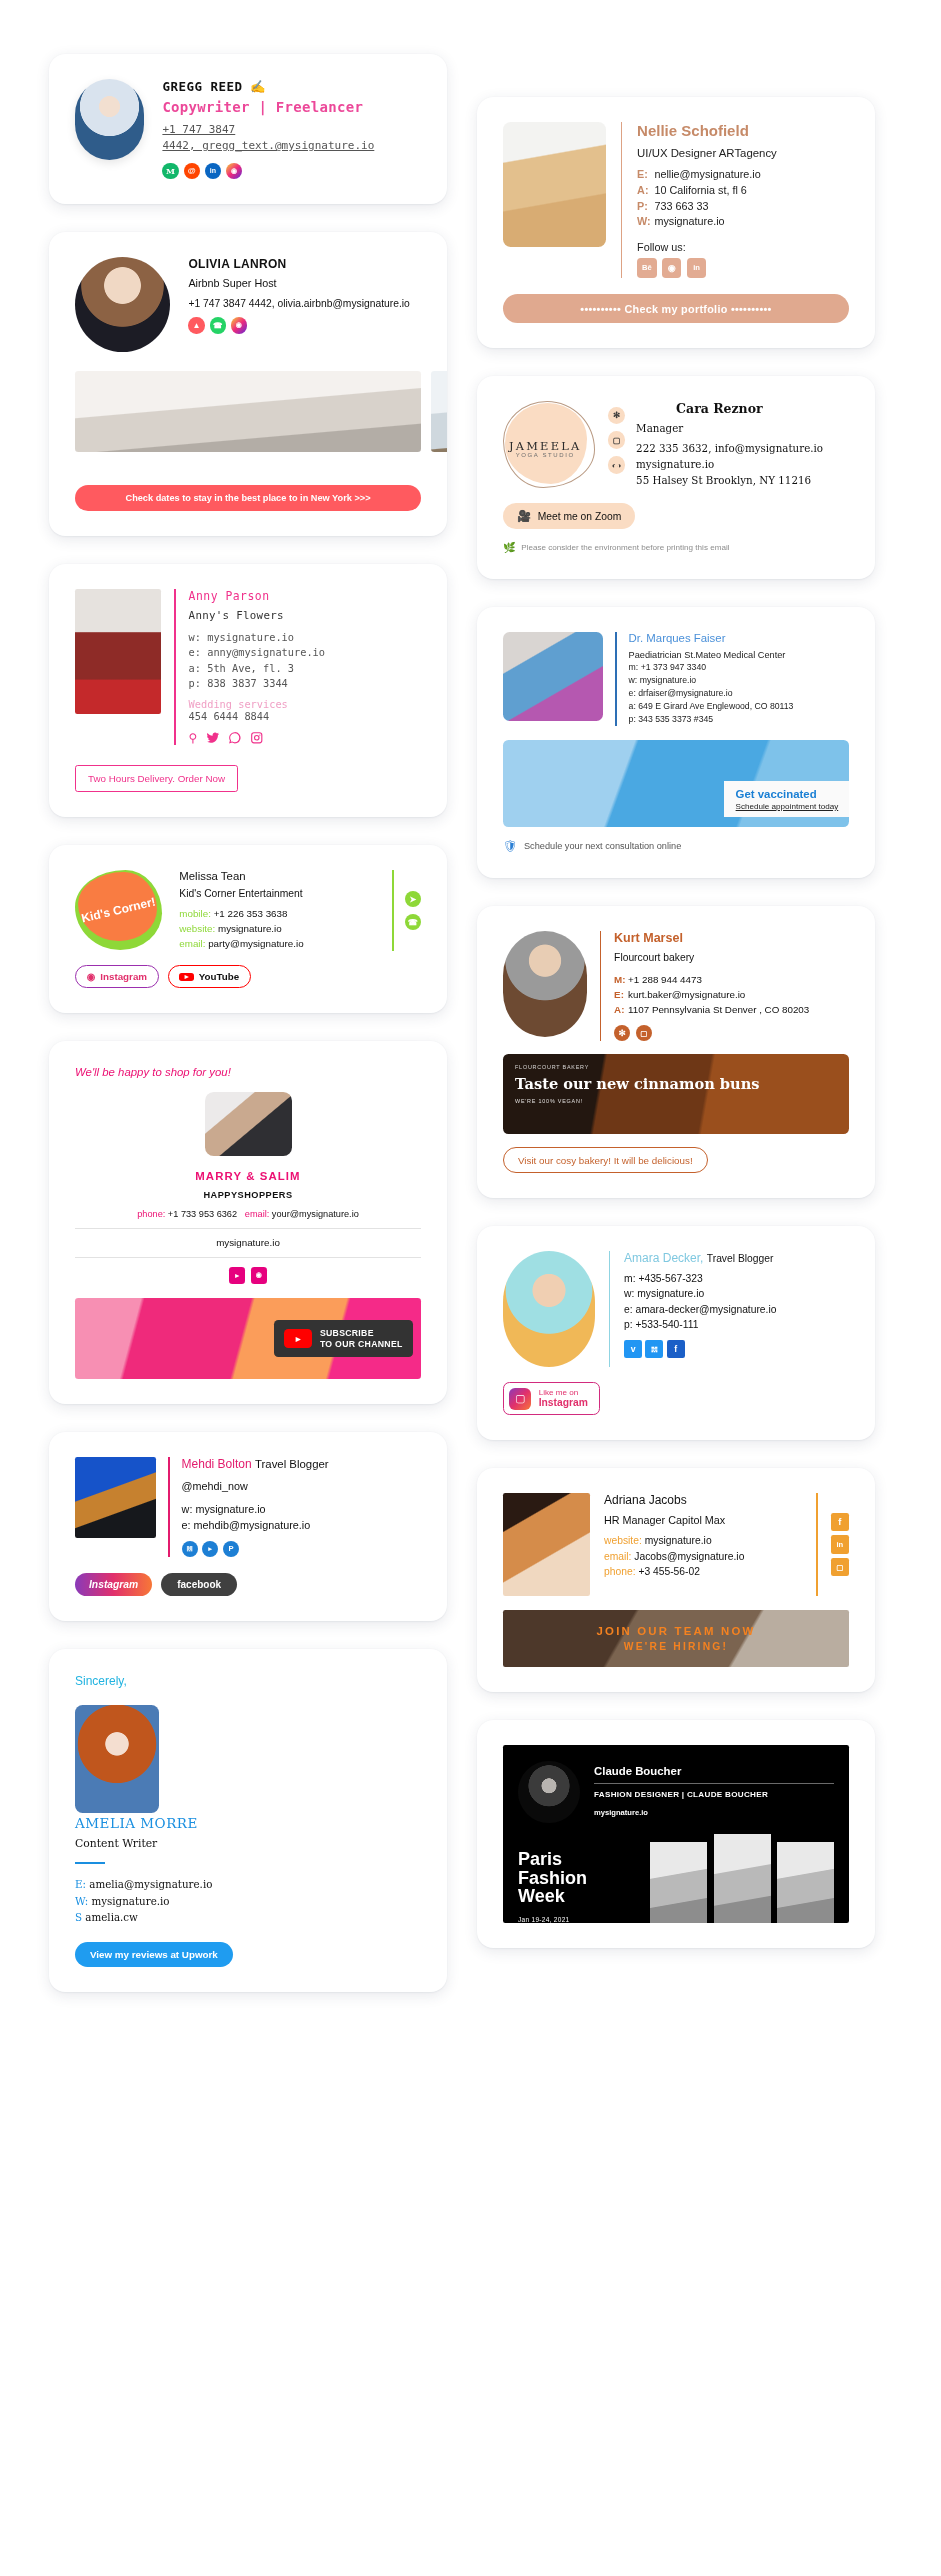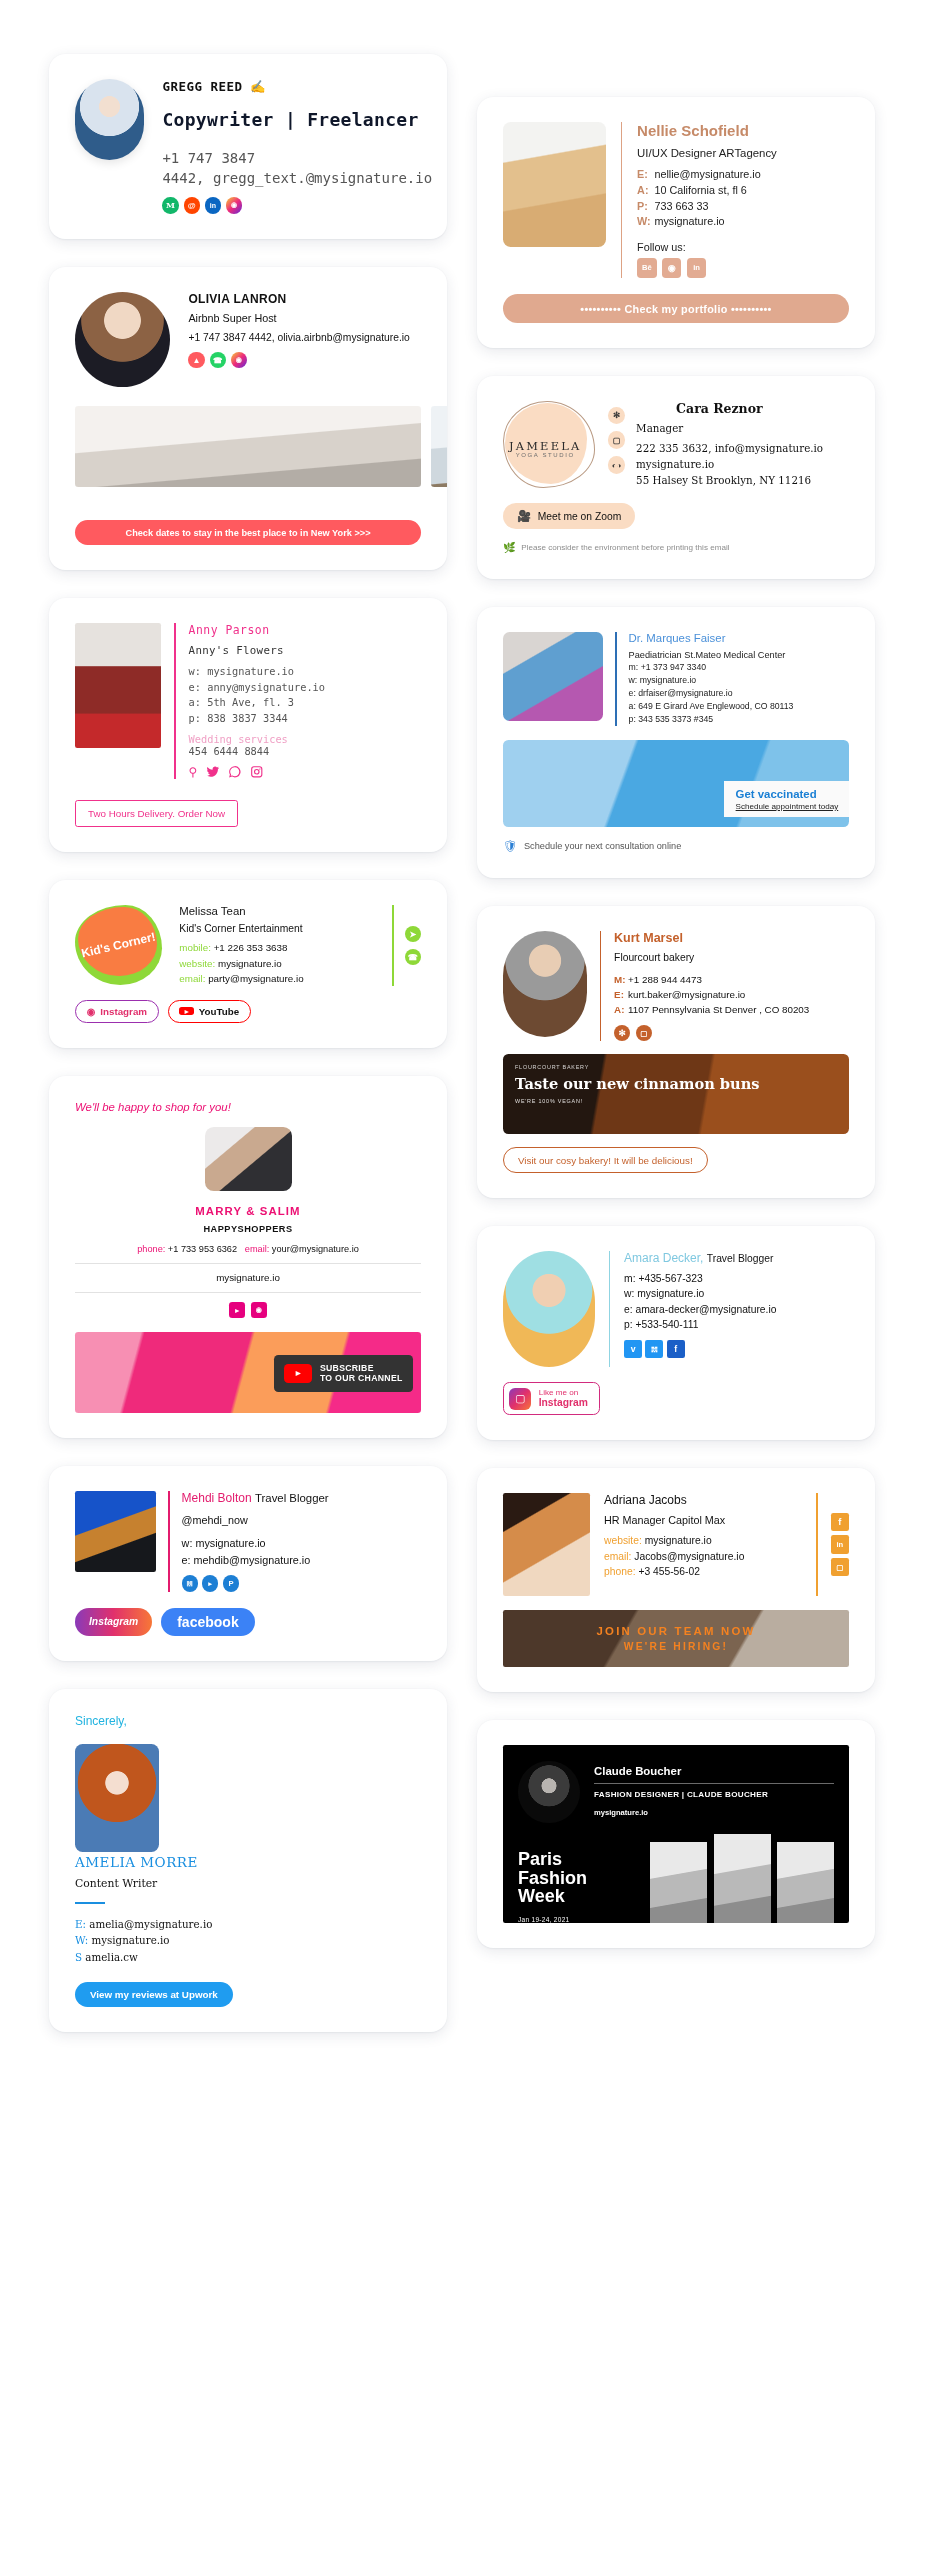--- a/index.html
+++ b/index.html
@@ -59,22 +59,22 @@
   .sicon { width:16.3px; height:16.3px; border-radius:50%; display:inline-flex;
            align-items:center; justify-content:center; color:#fff;
            font-size:8.1px; font-weight:bold; flex:none; }
   .sicon.sq { border-radius:3.3px; }
   .srow { display:flex; gap:4.9px; align-items:center; }
 
   
   .c-gregg .photo { width:69px; height:81px; margin-right:18.4px;
      border-radius:50% / 44%; box-shadow:0 3.3px 9.8px rgba(0,0,0,.10); }
   .c-gregg .name { font-size:12.5px; font-weight:bold; letter-spacing:0.5px; color:#111; }
-  .c-gregg .role { font-size:18px; font-weight:bold; letter-spacing:0.3px; color:#0f172a; margin-top:15px; }
-  .c-gregg .contact { font-size:14px; color:#555; margin-top:18px; line-height:1.45; white-space:nowrap; }
+  .c-gregg .role { font-size:14px; font-weight:bold; letter-spacing:0.3px; color:#ec4899; margin-top:5px; }
+  .c-gregg .contact { font-size:11px; color:#555; margin-top:7px; line-height:1.45; white-space:nowrap;text-decoration:underline; }
 
   
   .c-olivia .photo { width:95px; height:95px; margin-right:18.4px; }
   .c-olivia .name { font-size:12px; font-weight:bold; letter-spacing:0.3px; color:#111; }
   .c-olivia .role { font-size:10.8px; color:#111; margin-top:6px; }
   .c-olivia .contact { font-size:10.3px; color:#111; margin-top:8.7px; white-space:nowrap; }
   .c-olivia .rooms { display:flex; gap:9.8px; margin-top:19.5px; }
   .c-olivia .rooms div { width:100%; height:81px; border-radius:3.3px; }
   .btn-airbnb { margin-top:33px; background:#ff5a5f; color:#fff; border:none;
       border-radius:16.3px; padding:7.6px 5.4px; width:100%; font-size:9.2px; font-weight:bold;
@@ -136,22 +136,22 @@
   .c-mehdi .photo { width:81px; height:81px; border-radius:2.2px; }
   .c-mehdi .vline { width:1.6px; background:#e31b6d; margin:0 12px; align-self:stretch; }
   .c-mehdi .name { font-size:12px; color:#e31b6d; }
   .c-mehdi .name .job { color:#111; font-size:11.4px; }
   .c-mehdi .det { font-size:10.8px; color:#111; margin-top:7px; line-height:1.5; }
   .c-mehdi .icons { margin-top:7.6px; display:flex; gap:4.3px; }
   .c-mehdi .btns { display:flex; gap:8.7px; margin-top:16.3px; }
   .btn-grad-ig { background:linear-gradient(90deg,#8a3ab9,#e1306c,#f77737);
      color:#fff; border:none; border-radius:15px; padding:6px 14px; font-size:10.3px;
      font-weight:bold; font-style:italic; cursor:pointer; }
-  .btn-fb { background:#3b82f6; color:#fff; border:none; border-radius:15px;
-     padding:6px 16.3px; font-size:14px; font-weight:bold; cursor:pointer; }
+  .btn-fb { background:#404040; color:#fff; border:none; border-radius:15px;
+     padding:6px 16.3px; font-size:10px; font-weight:bold; cursor:pointer; }
 
   
   .c-amelia .sincerely { color:#21b3e0; font-size:12px; }
   .c-amelia .photo { width:84px; height:108px; border-radius:7.6px; margin-top:16.3px; }
   .c-amelia .name { margin-top:2px; font-size:13.5px; color:#1a8fe0; letter-spacing:0.5px; }
   .c-amelia .role { margin-top:6.5px; font-size:10.8px; color:#111; }
   .c-amelia .rule { width:30px; height:2.2px; background:#1a8fe0; margin:12px 0; }
   .c-amelia .det { font-size:10.3px; color:#111; line-height:1.6; }
   .c-amelia .det .k { color:#1a8fe0; }
   .btn-upwork { margin-top:16.3px; background:#1f9cf0; color:#fff; border:none;

